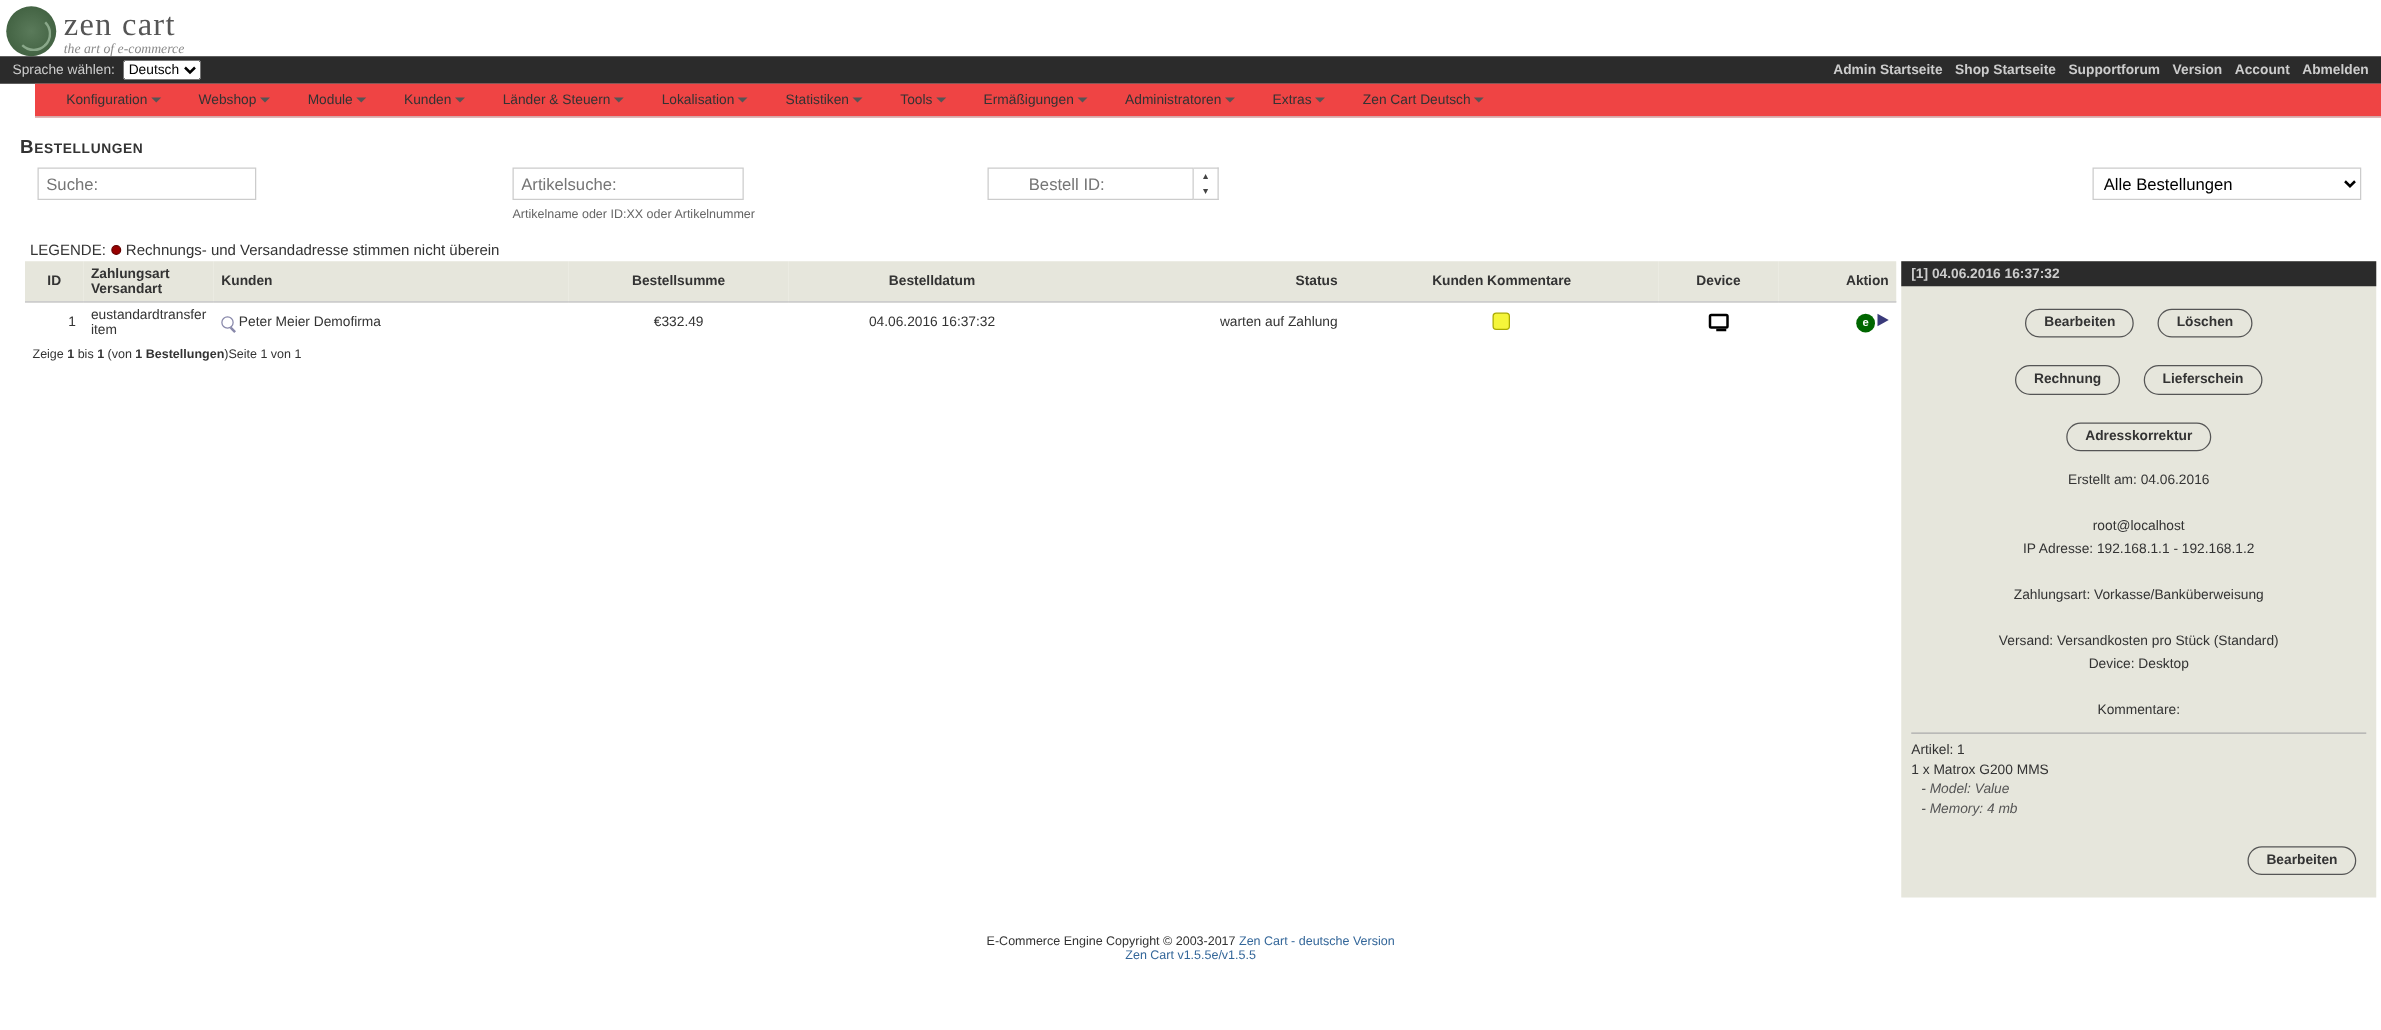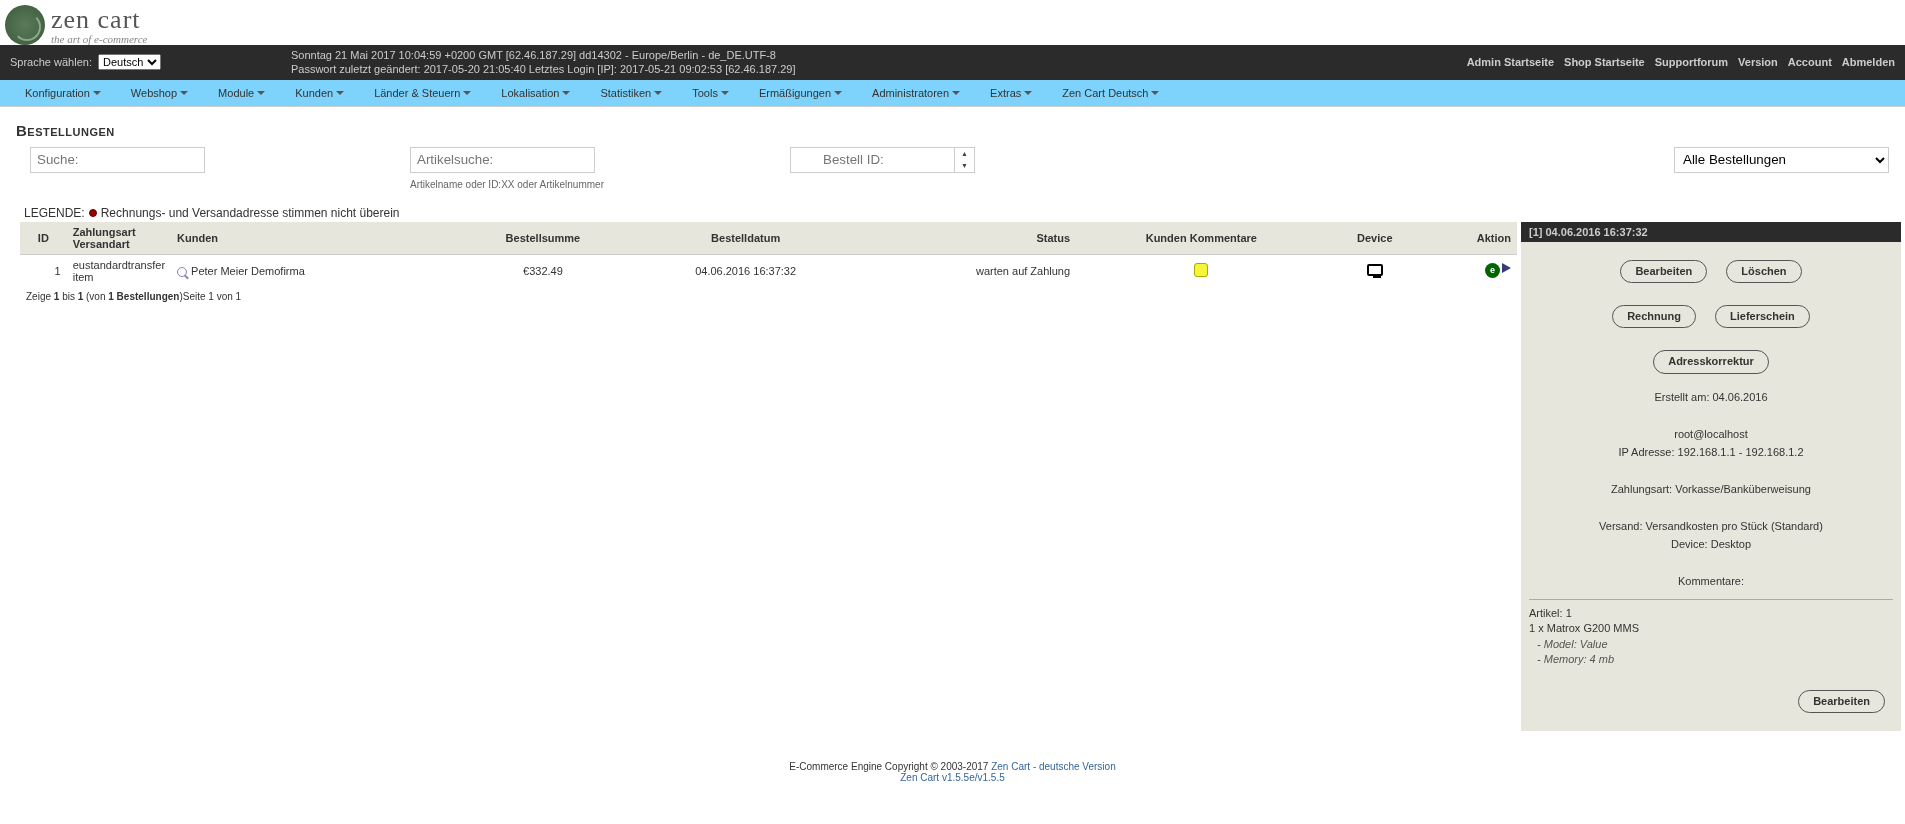--- a/index.html
+++ b/index.html
@@ -16,21 +16,21 @@
 .ver-btn { display: inline-block; border: 1px solid #666; border-radius: 14px; padding: 4px 14px; font-size: 12px; font-weight: bold; background: #ddd; cursor: pointer; }
 .ver-text { font-size: 11px; margin-top: 6px; }
 
 .dark-bar { background: #2b2b2b; color: #ccc; display: flex; align-items: center; padding: 3px 10px; font-size: 11px; }
 .lang-label { margin-right: 6px; }
 .lang-select { font-size: 11px; }
 .info-block { margin-left: 130px; line-height: 1.3; }
 .admin-nav { margin-left: auto; display: flex; gap: 10px; }
 .admin-nav a { color: #ccc; text-decoration: none; font-weight: bold; cursor: pointer; }
 
-.menu-bar { background: #7dd3fc; display: flex; padding: 0 10px; border-bottom: 1px solid #ccc; }
+.menu-bar { background: #ef4444; display: flex; padding: 0 10px; border-bottom: 1px solid #ccc; margin-left: 28px; }
 .menu-item { padding: 7px 15px; cursor: pointer; display: flex; align-items: center; gap: 3px; color: #333; }
 .caret { display: inline-block; width: 0; height: 0; border-left: 4px solid transparent; border-right: 4px solid transparent; border-top: 4px solid #555; }
 
 .page-title { font-size: 15px; font-weight: bold; font-variant: small-caps; margin: 15px 0 8px 16px; letter-spacing: 0.5px; }
 
 .filter-row { display: flex; align-items: flex-start; gap: 0; padding: 0 16px 8px 30px; }
 .filter-cell { display: flex; flex-direction: column; }
 .fc1 { width: 380px; }
 .fc2 { width: 380px; }
 .fc3 { width: 380px; }
@@ -89,24 +89,20 @@
       <span class="logo-sub">the art of e-commerce</span>
     </div>
   </div>
 </div>
 
 <div class="dark-bar">
   <span class="lang-label">Sprache wählen:</span>
   <select class="lang-select">
     <option>Deutsch</option>
   </select>
-  <div class="info-block">
-    <div>Sonntag 21 Mai 2017 10:04:59 +0200 GMT [62.46.187.29]  dd14302 - Europe/Berlin - de_DE.UTF-8</div>
-    <div>Passwort zuletzt geändert: 2017-05-20 21:05:40   Letztes Login [IP]: 2017-05-21 09:02:53 [62.46.187.29]</div>
-  </div>
   <div class="admin-nav">
     <a>Admin Startseite</a>
     <a>Shop Startseite</a>
     <a>Supportforum</a>
     <a>Version</a>
     <a>Account</a>
     <a>Abmelden</a>
   </div>
 </div>
 

